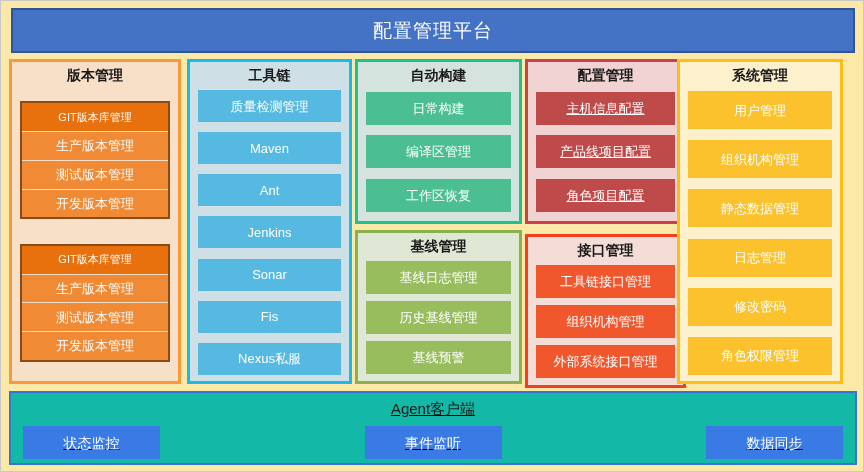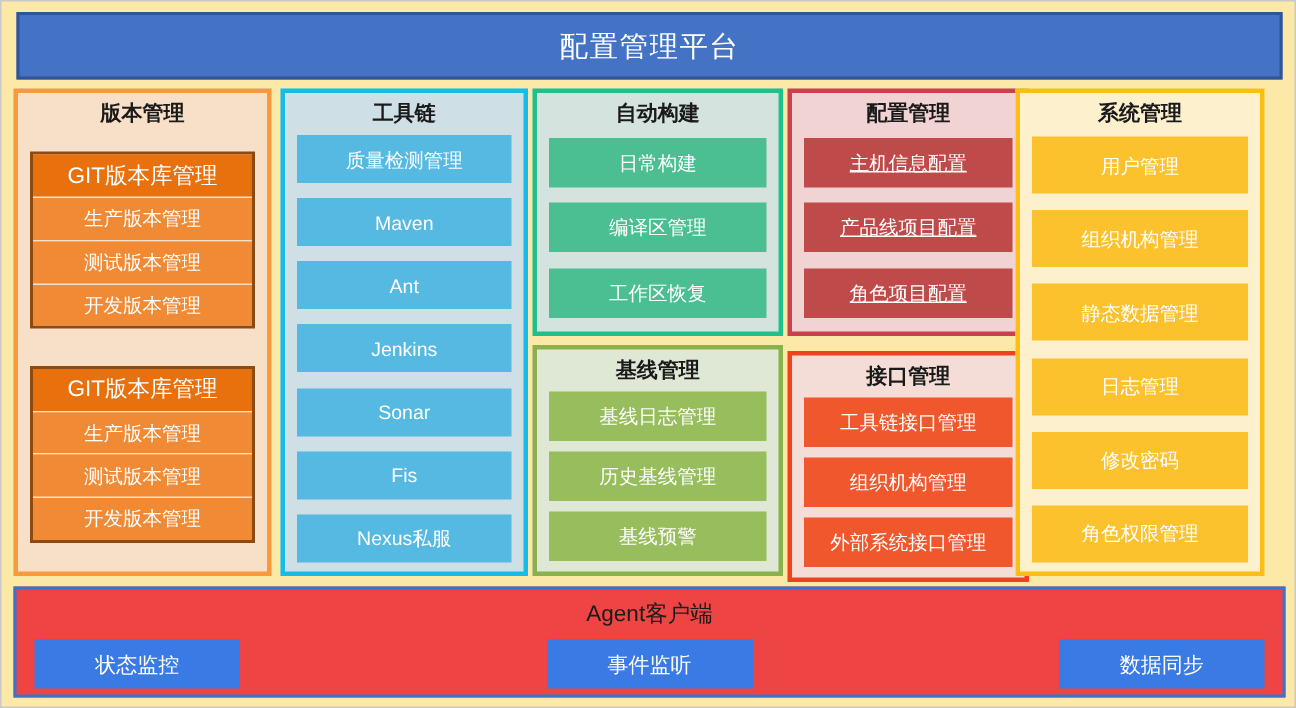--- a/index.html
+++ b/index.html
@@ -106,21 +106,21 @@
     border: 2px solid #8c4a15;
     display: flex;
     flex-direction: column;
     height: 118px;
   }
   .version-group .chip {
     flex: 1 1 0;
     border-bottom: 1px solid #f8dfc8;
   }
   .version-group .chip:last-child { border-bottom: none; }
-  .chip-ver-head { background: #e8700d; font-size: 15px; }
+  .chip-ver-head { background: #e8700d; font-size: 11px; }
   .chip-ver      { background: #f08a35; font-size: 13px; }
 
   
   .panel-tool {
     height: 100%;
     background: #cfdfe6;
     border: 3px solid #17bbe8;
   }
   .panel-tool .panel-body { justify-content: space-between; padding-top: 1px; }
   .chip-tool {
@@ -200,22 +200,23 @@
   .chip-system:last-child { margin-bottom: 0; }
 
   
   .agent-bar {
     position: absolute;
     left: 8px;
     top: 390px;
     width: 848px;
     height: 74px;
     box-sizing: border-box;
-    background: #ef4444;
+    background: #14b8a6;
     border: 2px solid #3a72d0;
+    text-decoration: underline;
   }
   .agent-title {
     text-align: center;
     font-size: 15px;
     color: #1a1a1a;
     padding-top: 7px;
   }
   .agent-row {
     display: flex;
     justify-content: space-between;

